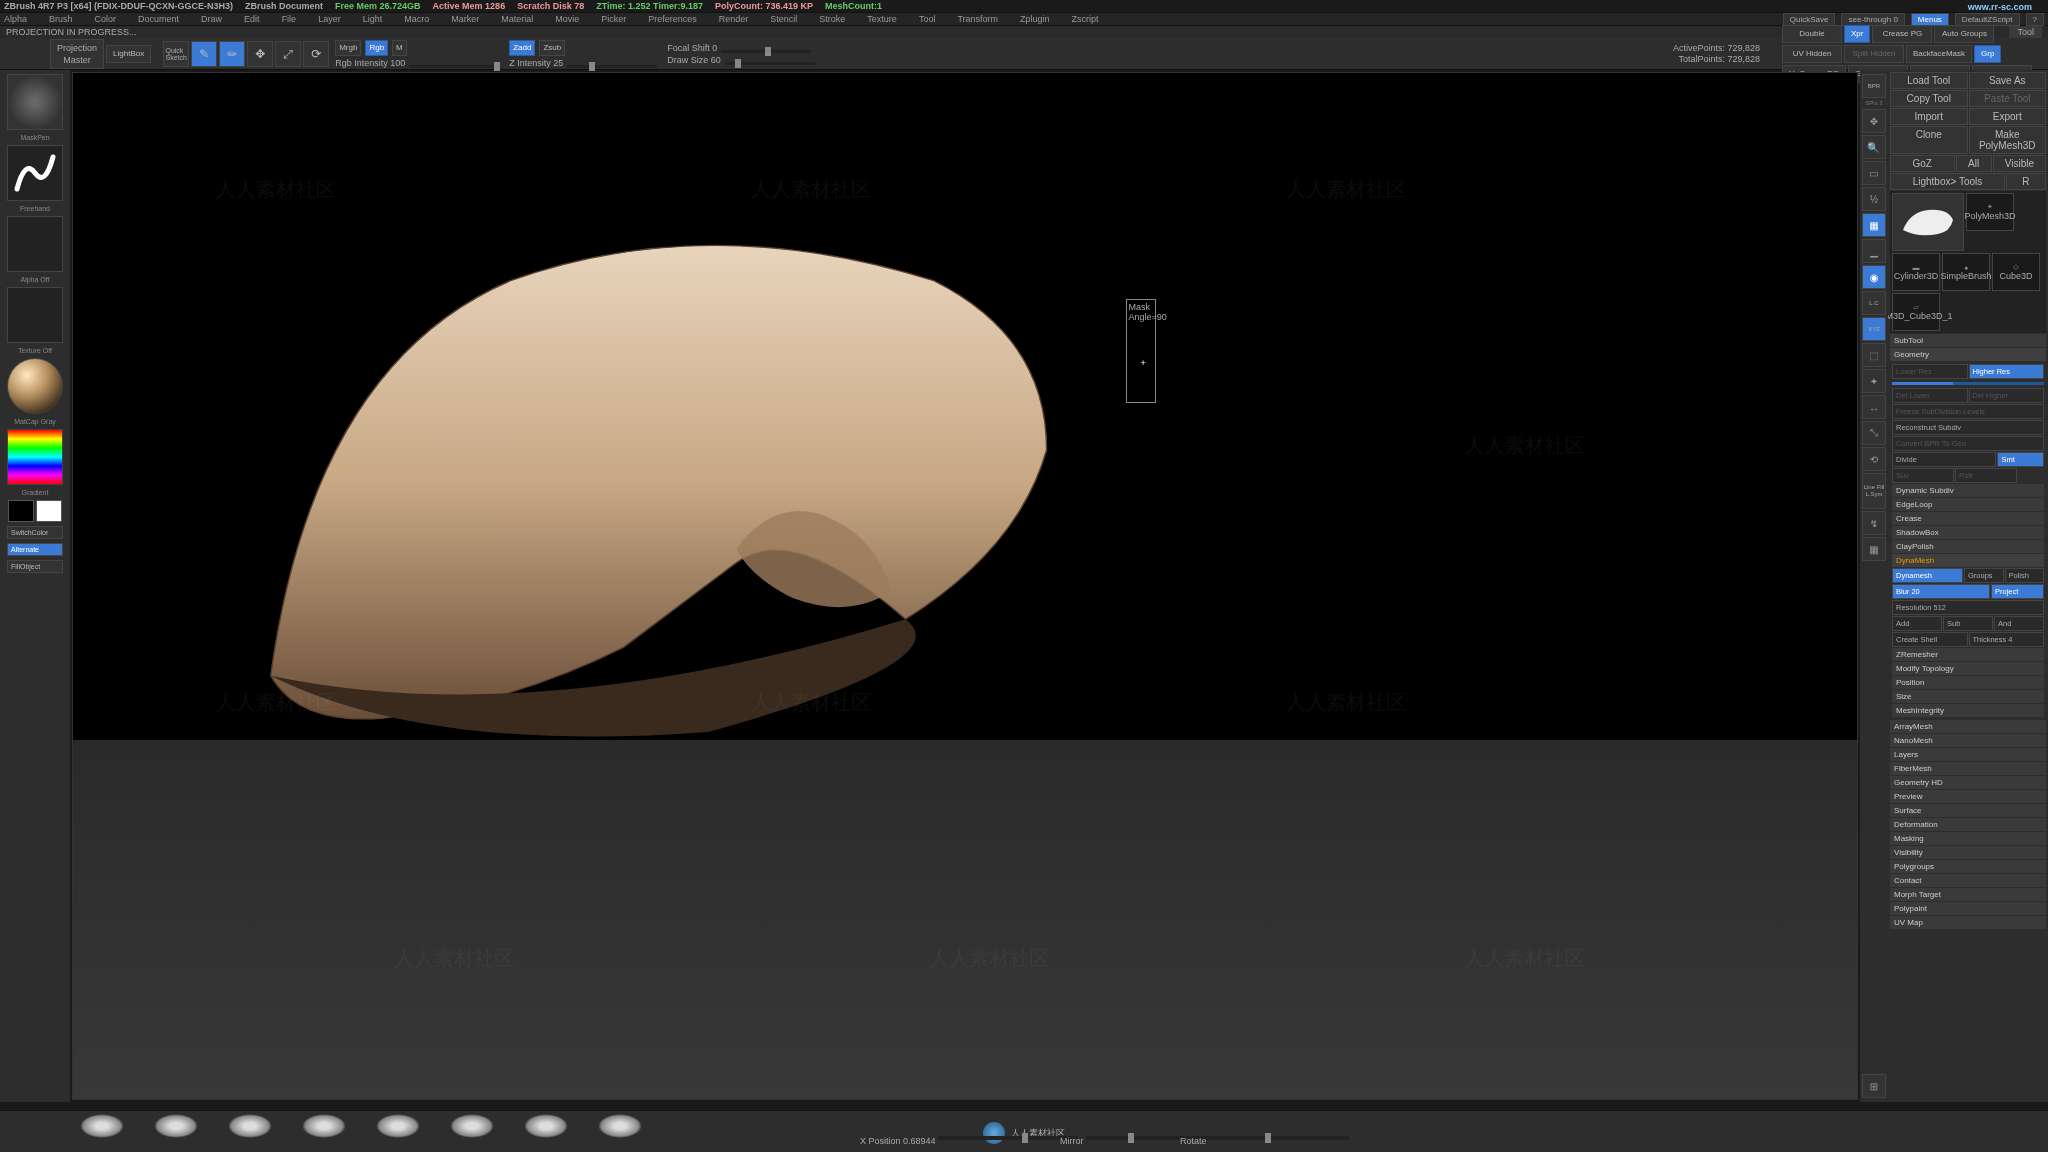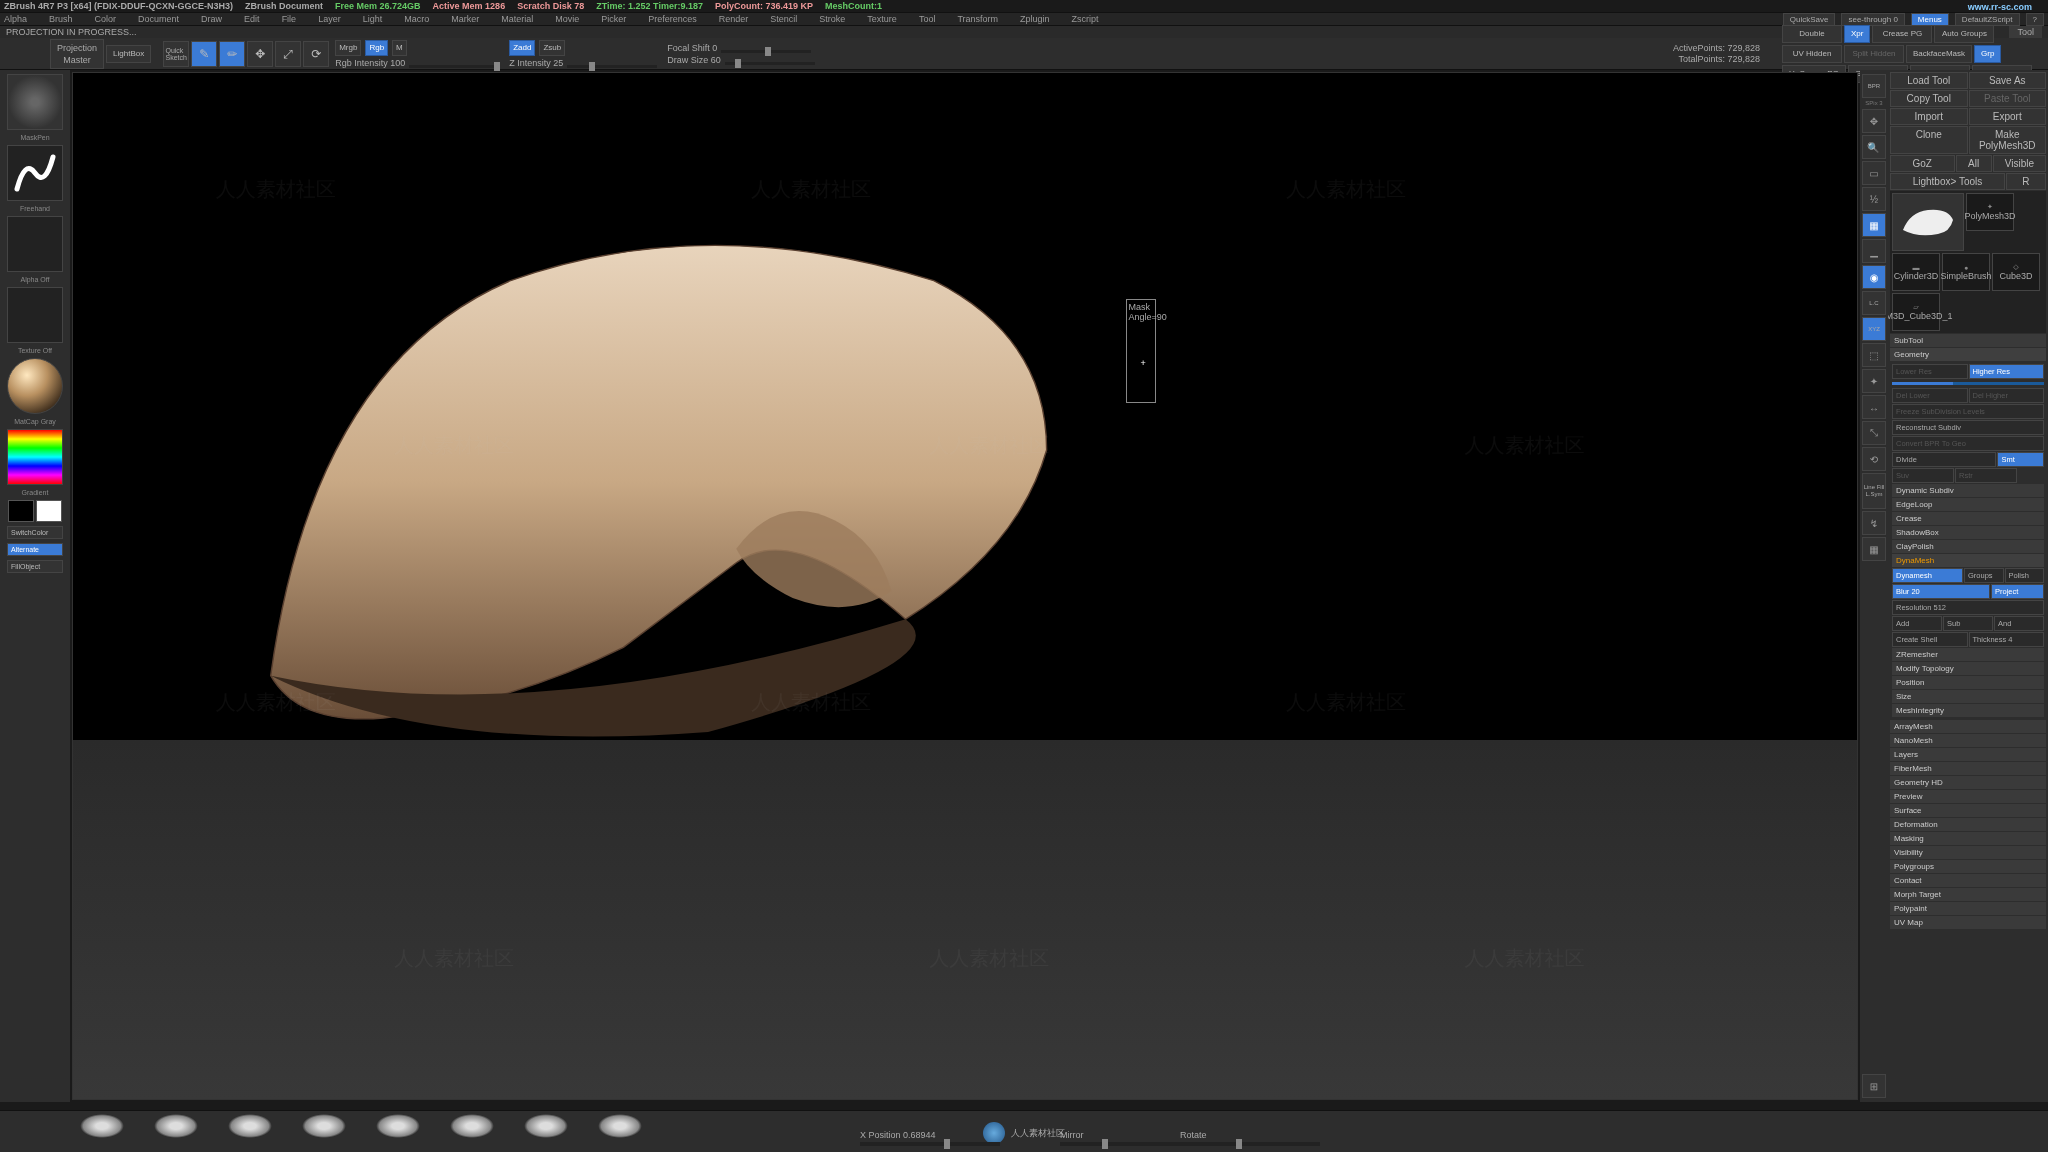--- a/index.html
+++ b/index.html
@@ -66,21 +66,21 @@
 .sec-btn { flex:1; background:#2a2a2a; border:1px solid #444; font-size:7.5px; padding:2px 3px; color:#aaa;}
 .sec-btn.on { background:#3b7bd6; color:#fff;}
 .sec-btn.dim { color:#555;}
 .sec-slider { height:3px; background:#1a5a9a; position:relative; margin:2px 0;}
 
 .status { position:absolute; bottom:0; left:0; right:0; height:42px; background:#2d2d2d; border-top:1px solid #111;}
 .thumbs { position:absolute; bottom:14px; left:80px; display:flex; gap:30px;}
 .mesh-thumb { width:44px; height:24px; background:radial-gradient(ellipse,#ddd 20%,#888 60%,transparent 70%); border-radius:40%;}
 .logo { position:absolute; bottom:8px; left:50%; transform:translateX(-50%); display:flex; align-items:center; gap:6px; color:#ccc; font-size:14px;}
 .logo .badge{width:22px;height:22px;border-radius:50%;background:radial-gradient(circle,#6ad,#258);}
-.stat-slider { position:absolute; bottom:6px; display:flex; flex-direction:column; font-size:8px; gap:2px;}
+.stat-slider { position:absolute; bottom:6px; display:flex; flex-direction:row; font-size:8px; gap:2px;text-align:right;}
 .stat-slider .bar{width:140px;height:4px;background:#222;position:relative;}
 .stat-slider .bar .t{width:6px;height:10px;background:#888;position:absolute;top:-3px;}
 
 .top-right-url { position:absolute; right:4px; top:2px; font-size:9px; color:#8cf;}
 </style>
 </head>
 <body>
 
 <div class="titlebar">
   <span>ZBrush 4R7 P3 [x64] (FDIX-DDUF-QCXN-GGCE-N3H3)</span>

